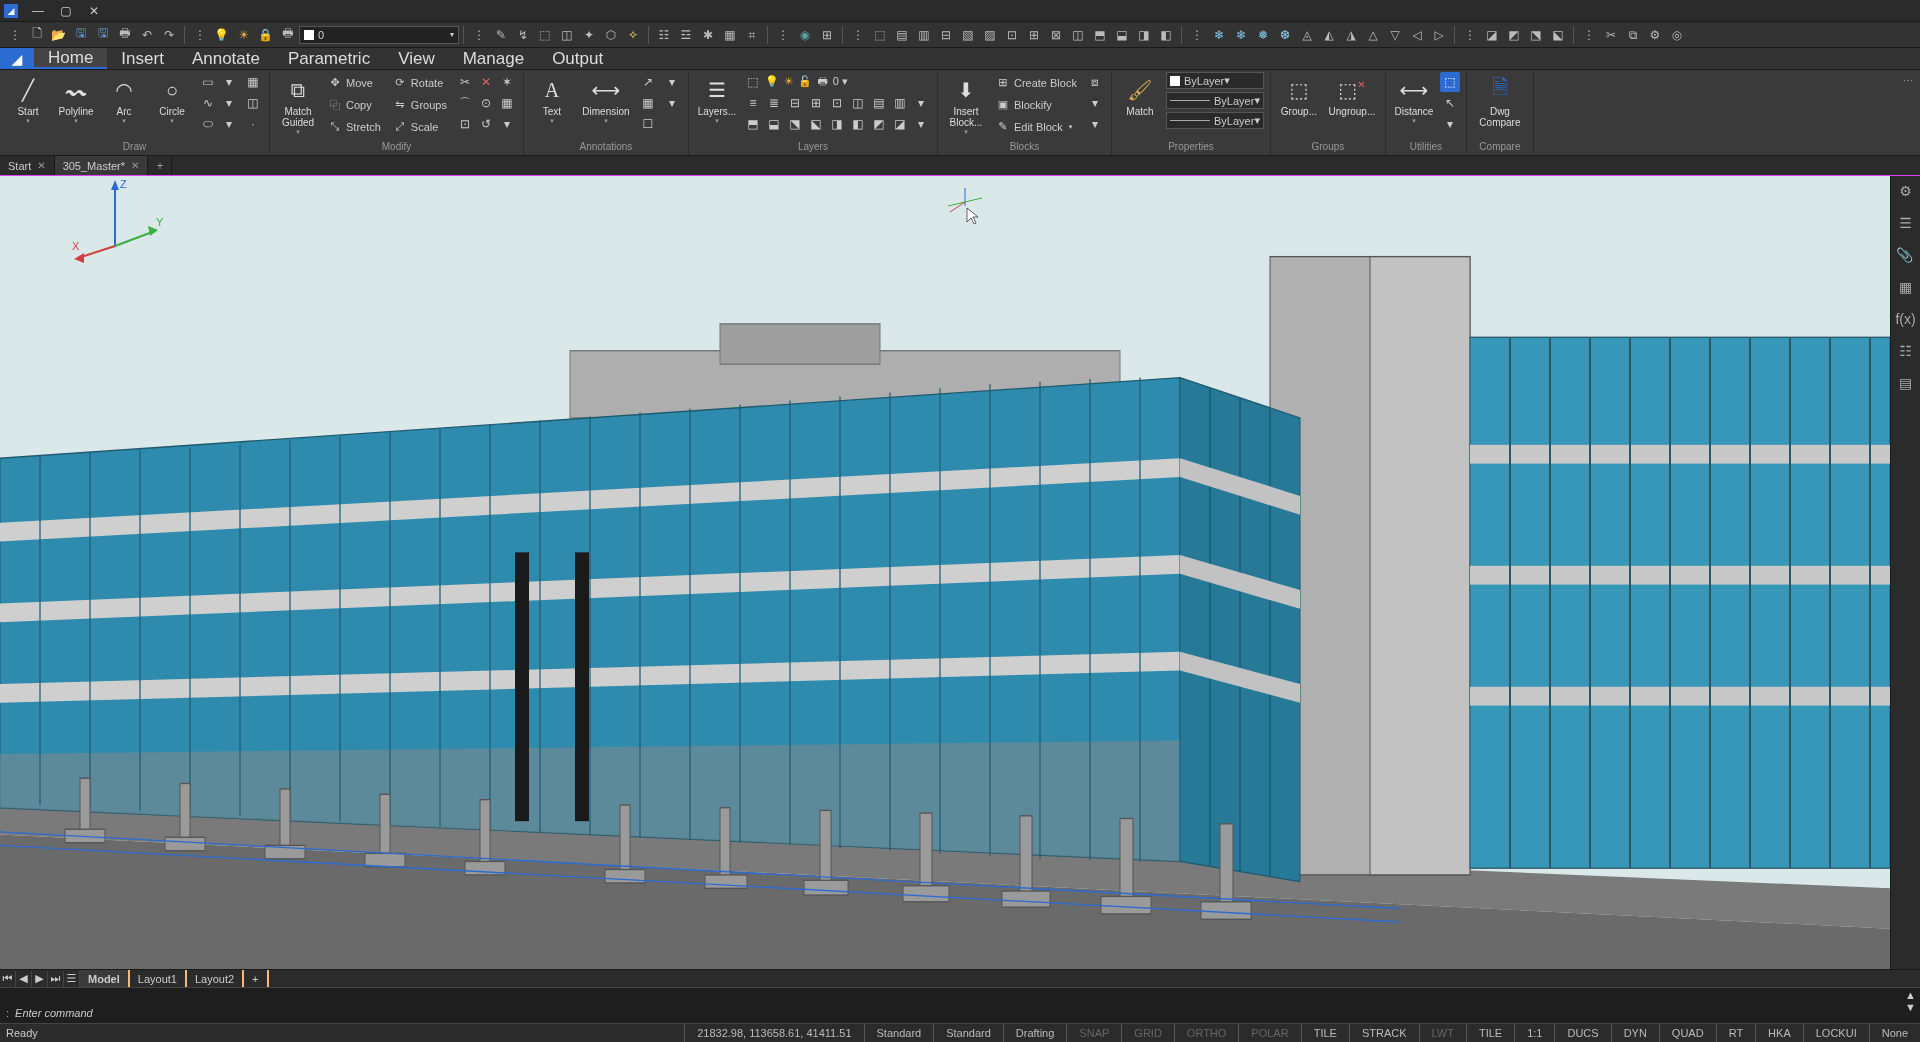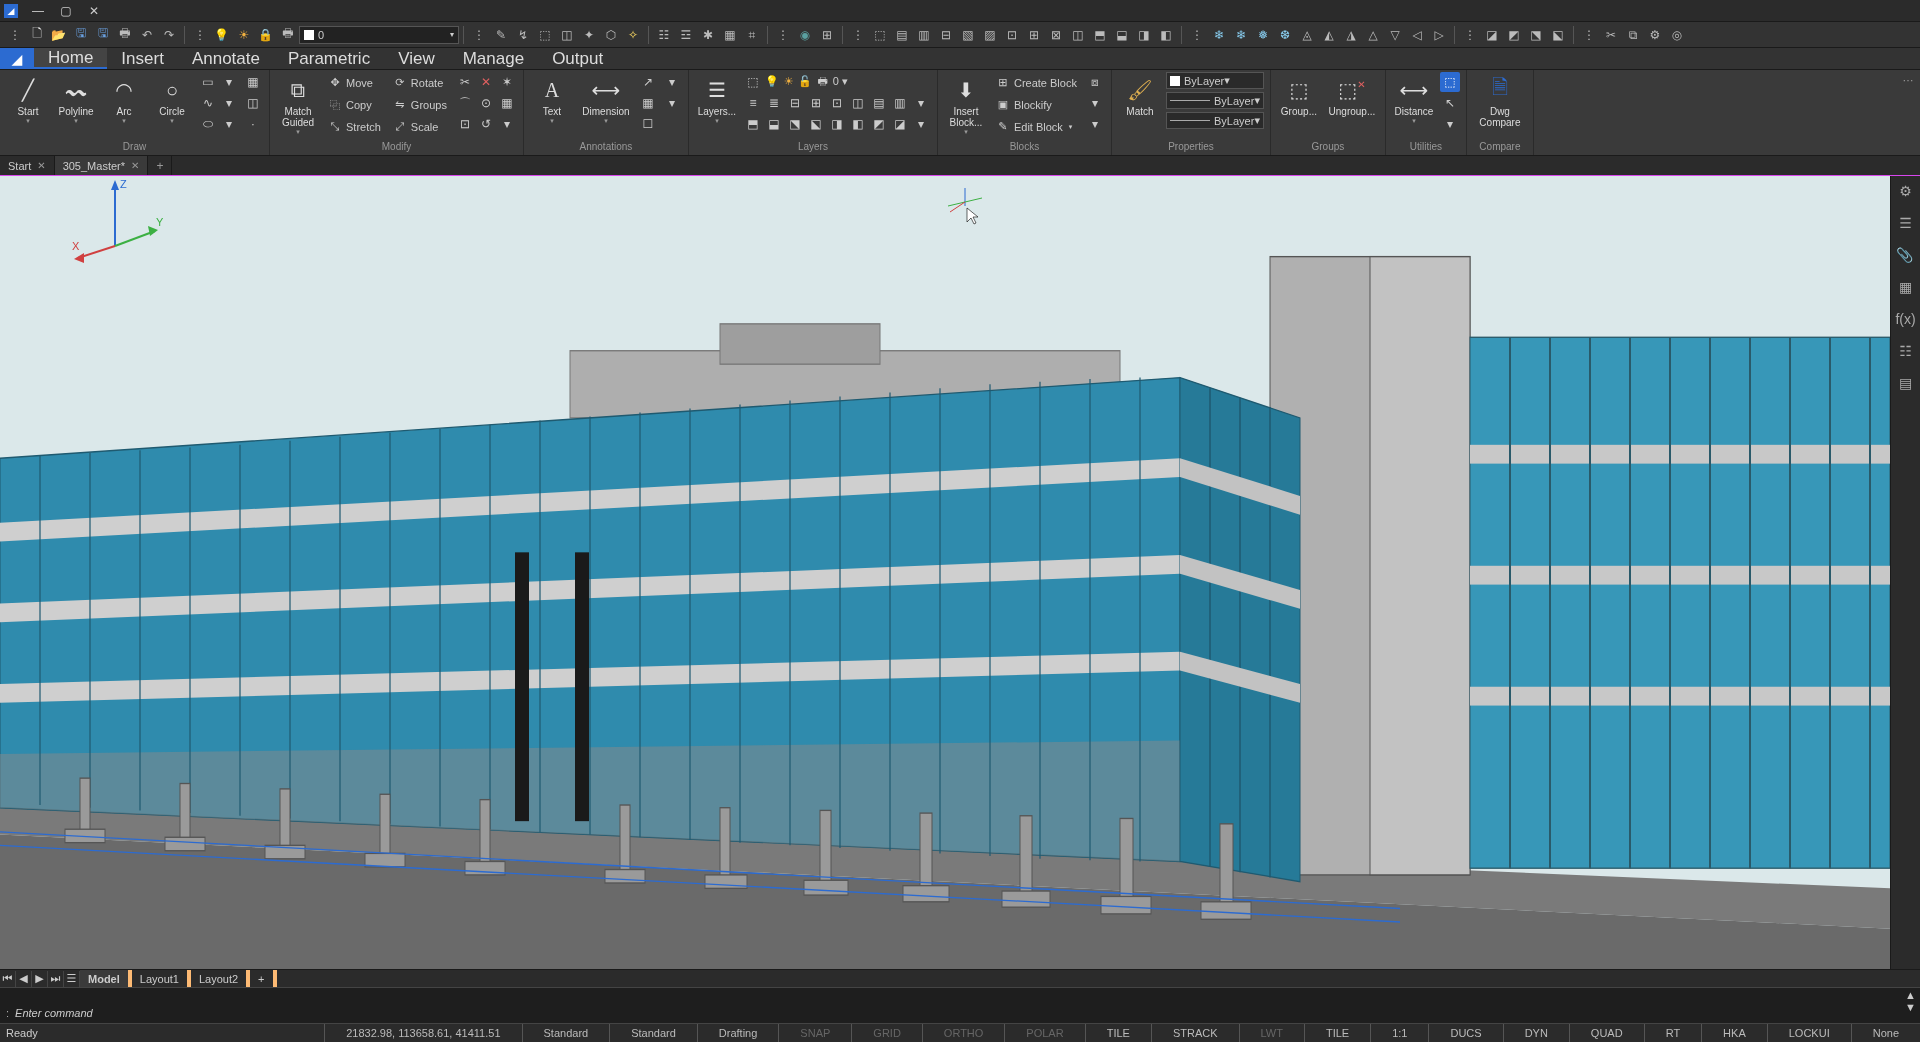--- a/index.html
+++ b/index.html
@@ -46,32 +46,32 @@
 .doctab .plus{font-size:12px;color:#999}
 
 .viewport-row{flex:1;display:flex;position:relative;min-height:0}
 .viewport{flex:1;background:#555;position:relative;overflow:hidden}
 .viewport svg{position:absolute;inset:0;width:100%;height:100%}
 .side-panels{width:30px;background:#2b2b2b;display:flex;flex-direction:column;align-items:center;padding-top:6px;gap:14px;border-left:1px solid #1a1a1a}
 .side-panels .p{width:18px;height:18px;display:flex;align-items:center;justify-content:center;font-size:14px;color:#aaa}
 
 .layouttabs{height:18px;background:#2b2b2b;display:flex;align-items:center;border-top:1px solid #1a1a1a;font-size:10px}
 .layouttabs .navb{width:16px;height:16px;display:flex;align-items:center;justify-content:center;border-right:1px solid #444}
-.layouttabs .lt{padding:0 8px;height:100%;display:flex;align-items:center;border-right:4px solid #fdba74}
+.layouttabs .lt{padding:0 8px;height:100%;display:flex;align-items:center;border-right:2px solid #fdba74}
 .layouttabs .lt.active{background:#3a3a3a;font-weight:bold}
 
 .cmdhist{height:16px;background:#1e1e1e;border-top:1px solid #444;position:relative}
 .cmdhist .scroll{position:absolute;right:4px;top:1px;display:flex;flex-direction:column;font-size:7px;gap:0;color:#888}
 .cmdline{height:20px;background:#1e1e1e;display:flex;align-items:center;padding:0 6px;font-size:11px;color:#888;font-style:italic}
 .cmdline .prompt{font-style:normal;color:#aaa;margin-right:6px}
 
 .status{height:19px;background:#2b2b2b;display:flex;align-items:center;font-size:10px;border-top:1px solid #444}
 .status .l{padding:0 6px}
 .status .r{margin-left:auto;display:flex;align-items:center;height:100%}
-.status .cell{padding:0 21px;border-left:1px solid #555;height:100%;display:flex;align-items:center;color:#bbb}
+.status .cell{padding:0 12px;border-left:1px solid #555;height:100%;display:flex;align-items:center;color:#bbb}
 .status .cell.off{color:#666}
 </style>
 </head>
 <body>
 
 <div class="titlebar">
   <div class="logo">◢</div>
   <div class="wbtn">—</div>
   <div class="wbtn">▢</div>
   <div class="wbtn">✕</div>

